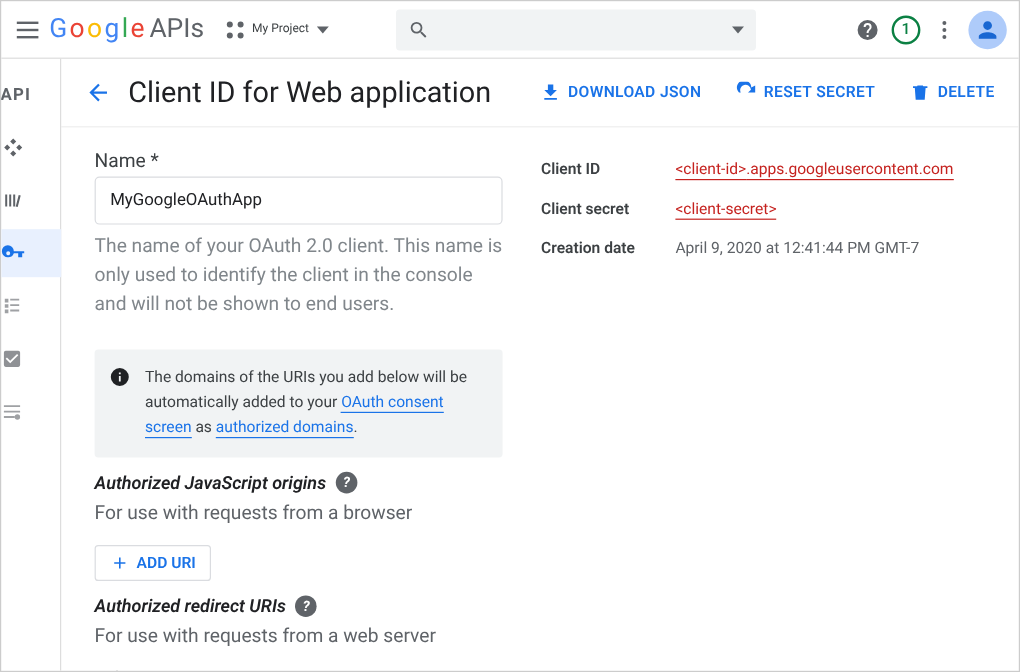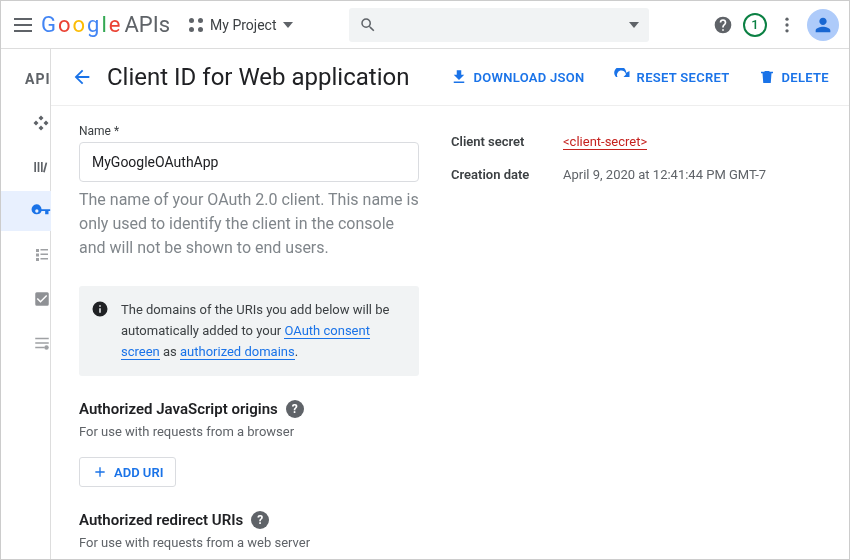--- a/index.html
+++ b/index.html
@@ -3,57 +3,57 @@
 <meta charset="utf-8">
 <style>
   * { box-sizing: border-box; margin: 0; padding: 0; font-family: 'Roboto', 'Helvetica Neue', Arial, sans-serif; }
   body { width: 850px; height: 560px; overflow: hidden; background: #fff; border: 1px solid #ccc; }
   .topbar { height: 48px; border-bottom: 1px solid #ddd; display: flex; align-items: center; padding: 0 10px; gap: 6px; }
   .hamburger { width: 24px; height: 24px; cursor: pointer; display:flex; flex-direction:column; justify-content:center; gap:4px; padding:3px;}
   .hamburger div { height:2px; background:#5f6368; }
   .logo { display:flex; align-items:center; gap:2px; font-size:22px; font-weight:400; cursor:pointer;}
   .logo .g1{color:#4285F4}.logo .g2{color:#EA4335}.logo .g3{color:#FBBC05}.logo .g4{color:#4285F4}.logo .g5{color:#34A853}.logo .g6{color:#EA4335}
   .logo .apis{color:#5f6368; margin-left:2px;text-align:center;}
-  .project { display:flex; align-items:center; gap:6px; margin-left:12px; font-size:14px; cursor:pointer; color:#3c4043;}
+  .project { display:flex; align-items:center; gap:6px; margin-left:12px; font-size:10px; cursor:pointer; color:#3c4043;}
   .dots4 { width:16px; height:16px; position:relative;}
   .dots4 span{position:absolute;width:5px;height:5px;background:#5f6368;border-radius:50%;}
   .dots4 span:nth-child(1){top:1px;left:1px}.dots4 span:nth-child(2){top:1px;right:1px}
   .dots4 span:nth-child(3){bottom:1px;left:1px}.dots4 span:nth-child(4){bottom:1px;right:1px}
   .caret-down{width:0;height:0;border-left:5px solid transparent;border-right:5px solid transparent;border-top:6px solid #5f6368;}
   .searchbox { margin-left:50px; width:300px; height:34px; background:#f1f3f4; border-radius:3px; display:flex; align-items:center; padding:0 10px; justify-content:space-between;}
   .searchbox svg, .icon-btn svg { fill:#5f6368; }
   .spacer { flex:1; }
   .icon-btn { width:28px; height:28px; display:flex; align-items:center; justify-content:center; cursor:pointer; border-radius:50%;}
   .circle-num { width:24px;height:24px;border:2px solid #0b8043;border-radius:50%;display:flex;align-items:center;justify-content:center;color:#0b8043;font-size:13px;font-weight:500;}
   .avatar { width:32px;height:32px;border-radius:50%;background:#aecbfa;display:flex;align-items:center;justify-content:center;}
   .avatar svg{fill:#1967d2;}
   .layout { display:flex; height:calc(100% - 48px); }
   .sidenav { width:50px; border-right:1px solid #ddd; display:flex; flex-direction:column; align-items:center; padding-top:10px; gap:4px;}
   .sidenav .label{font-size:14px;font-weight:700;color:#5f6368;letter-spacing:1px;}
-  .sidenav .nav-item{width:50px;height:40px;display:flex;align-items:center;justify-content:flex-end;cursor:pointer;}
+  .sidenav .nav-item{width:50px;height:40px;display:flex;align-items:center;justify-content:flex-start;cursor:pointer;}
   .sidenav .nav-item.active{background:#e8f0fe;}
   .sidenav .nav-item svg{fill:#5f6368;}
   .sidenav .nav-item.active svg{fill:#1a73e8;}
   .main { flex:1; overflow:auto; }
   .page-header{display:flex;align-items:center;padding:14px 20px;border-bottom:1px solid #eee;gap:14px;}
   .page-header h1{font-size:24px;font-weight:400;color:#202124;flex:0 0 auto;}
   .hdr-actions{margin-left:auto;display:flex;gap:28px;}
   .hdr-btn{display:flex;align-items:center;gap:6px;color:#1a73e8;font-size:13px;font-weight:600;letter-spacing:.3px;cursor:pointer;justify-content:center;}
   .hdr-btn svg{fill:#1a73e8;}
   .content{display:flex;padding:18px 20px 28px 28px;gap:30px;}
   .left-col{width:340px;}
   .right-col{flex:1;}
-  .field-label{font-size:12px;color:#3c4043;margin-bottom:4px;display:block;}
+  .field-label{font-size:16px;color:#3c4043;margin-bottom:4px;display:block;}
   .text-input{width:100%;height:40px;border:1px solid #dadce0;border-radius:4px;padding:0 12px;font-size:14px;color:#202124;}
   .help-text{font-size:16px;color:#80868b;margin-top:6px;line-height:1.5;}
   .info-box{background:#f1f3f4;border-radius:3px;padding:14px 16px 14px 42px;position:relative;font-size:13px;color:#3c4043;line-height:1.6;margin-top:26px;}
   .info-box .info-ico{position:absolute;left:12px;top:14px;width:18px;height:18px;}
   .link{color:#1a73e8;border-bottom:1px solid #1a73e8;cursor:pointer;}
-  .section-title{font-size:15px;font-weight:600;color:#202124;margin-top:24px;display:flex;align-items:center;gap:8px;}
-  .section-sub{font-size:13px;color:#5f6368;margin-top:6px;}
+  .section-title{font-size:15px;font-weight:600;color:#202124;margin-top:12px;display:flex;align-items:center;gap:8px;font-style:italic;}
+  .section-sub{font-size:16px;color:#5f6368;margin-top:6px;}
   .add-btn{display:inline-flex;align-items:center;gap:6px;border:1px solid #dadce0;border-radius:3px;padding:6px 12px;color:#1a73e8;font-size:13px;font-weight:600;margin-top:18px;cursor:pointer;background:#fff;}
   .add-btn svg{fill:#1a73e8;}
   .uris-label{font-size:13px;font-weight:600;color:#202124;margin-top:18px;}
   .info-table{width:100%;font-size:13px;}
   .info-table tr{border-bottom:1px solid #eee;}
   .info-table td{padding:8px 6px 8px 0;vertical-align:top;}
   .info-table td.k{color:#3c4043;font-weight:600;width:110px;}
   .info-table td.v{color:#5f6368;}
   .redund{color:#c5221f;border-bottom:1px solid #c5221f;}
   .help-circle{width:18px;height:18px;border-radius:50%;background:#5f6368;color:#fff;font-size:12px;font-weight:700;display:inline-flex;align-items:center;justify-content:center;cursor:pointer;}
@@ -212,20 +212,24 @@
           <span class="help-circle">?</span>
         </div>
         <div class="section-sub">For use with requests from a web server</div>
         <div class="uris-label">URIs</div>
         
       </div>
 
       <div class="right-col">
         <table class="info-table">
           <tbody>
+              <tr>
+            <td class="k">Client ID</td>
+            <td class="v"><span class="redund">&lt;client-id&gt;</span><span class="redund">.apps.googleusercontent.com</span></td>
+          </tr>
           <tr>
             <td class="k">Client secret</td>
             <td class="v"><span class="redund">&lt;client-secret&gt;</span></td>
           </tr>
           <tr>
             <td class="k">Creation date</td>
             <td class="v">April 9, 2020 at 12:41:44 PM GMT-7</td>
           </tr>
         </tbody>
           </table>

